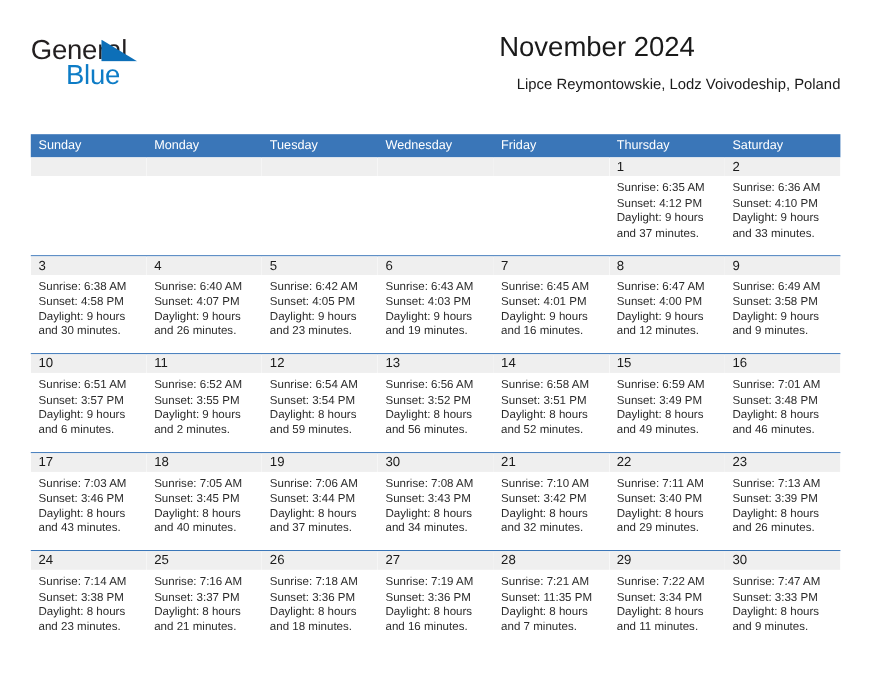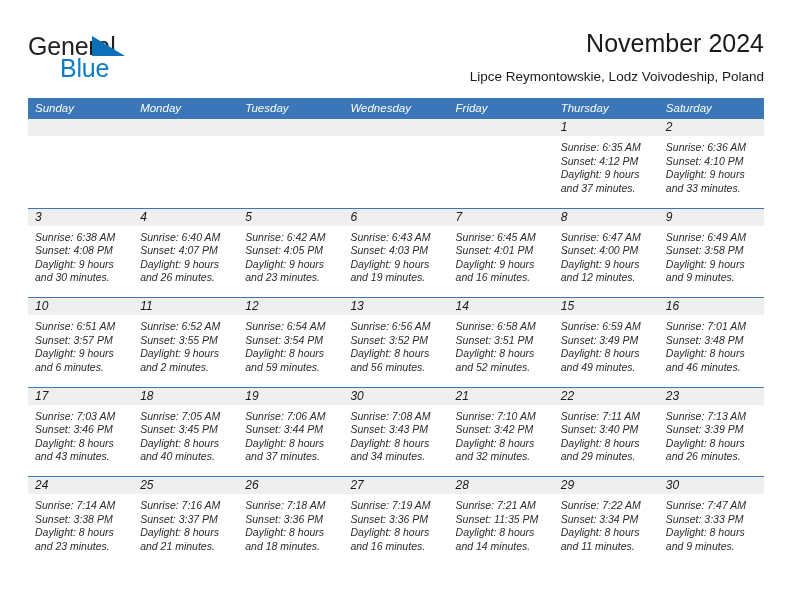--- a/index.html
+++ b/index.html
@@ -63,21 +63,21 @@
     font-size: 25px;
     letter-spacing: -0.2px;
     color: #0d7cc6;
     font-family: "Liberation Sans", sans-serif;
   }
 
   .titles {
     position: absolute;
     right: 0;
     top: 0;
-    text-align: right;
+    text-align: left;
   }
   .cal-title {
     font-size: 25px;
     color: #1a1a1a;
     line-height: 30px;
     white-space: nowrap;
     font-weight: normal;
     margin: 0;
   }
   .cal-subtitle {
@@ -86,23 +86,22 @@
     line-height: 18px;
     margin-top: 10px;
     white-space: nowrap;
     padding-left: 16px;
   }
 
   
   .calendar {
     position: absolute;
     left: 28px;
-    top: 98px;
+    top: 122px;
     width: 736px;
-    font-style: italic;
   }
 
   .weekdays {
     display: flex;
     background: #3a76b8;
     height: 21px;
   }
   .weekday {
     flex: 1 1 0;
     color: #ffffff;
@@ -239,21 +238,21 @@
             </div>
           </div>
         </div>
         <div class="week">
           <div class="day">
             <div class="day-numbar">
               <div class="day-num">3</div>
             </div>
             <div class="day-body">
               <div class="day-line">Sunrise: 6:38 AM</div>
-              <div class="day-line">Sunset: 4:08 PM</div>
+              <div class="day-line">Sunset: 4:58 PM</div>
               <div class="day-line">Daylight: 9 hours</div>
               <div class="day-line">and 30 minutes.</div>
             </div>
           </div>
           <div class="day">
             <div class="day-numbar">
               <div class="day-num">4</div>
             </div>
             <div class="day-body">
               <div class="day-line">Sunrise: 6:40 AM</div>
@@ -522,21 +521,21 @@
             </div>
           </div>
           <div class="day">
             <div class="day-numbar">
               <div class="day-num">28</div>
             </div>
             <div class="day-body">
               <div class="day-line">Sunrise: 7:21 AM</div>
               <div class="day-line">Sunset: 11:35 PM</div>
               <div class="day-line">Daylight: 8 hours</div>
-              <div class="day-line">and 14 minutes.</div>
+              <div class="day-line">and 7 minutes.</div>
             </div>
           </div>
           <div class="day">
             <div class="day-numbar">
               <div class="day-num">29</div>
             </div>
             <div class="day-body">
               <div class="day-line">Sunrise: 7:22 AM</div>
               <div class="day-line">Sunset: 3:34 PM</div>
               <div class="day-line">Daylight: 8 hours</div>

